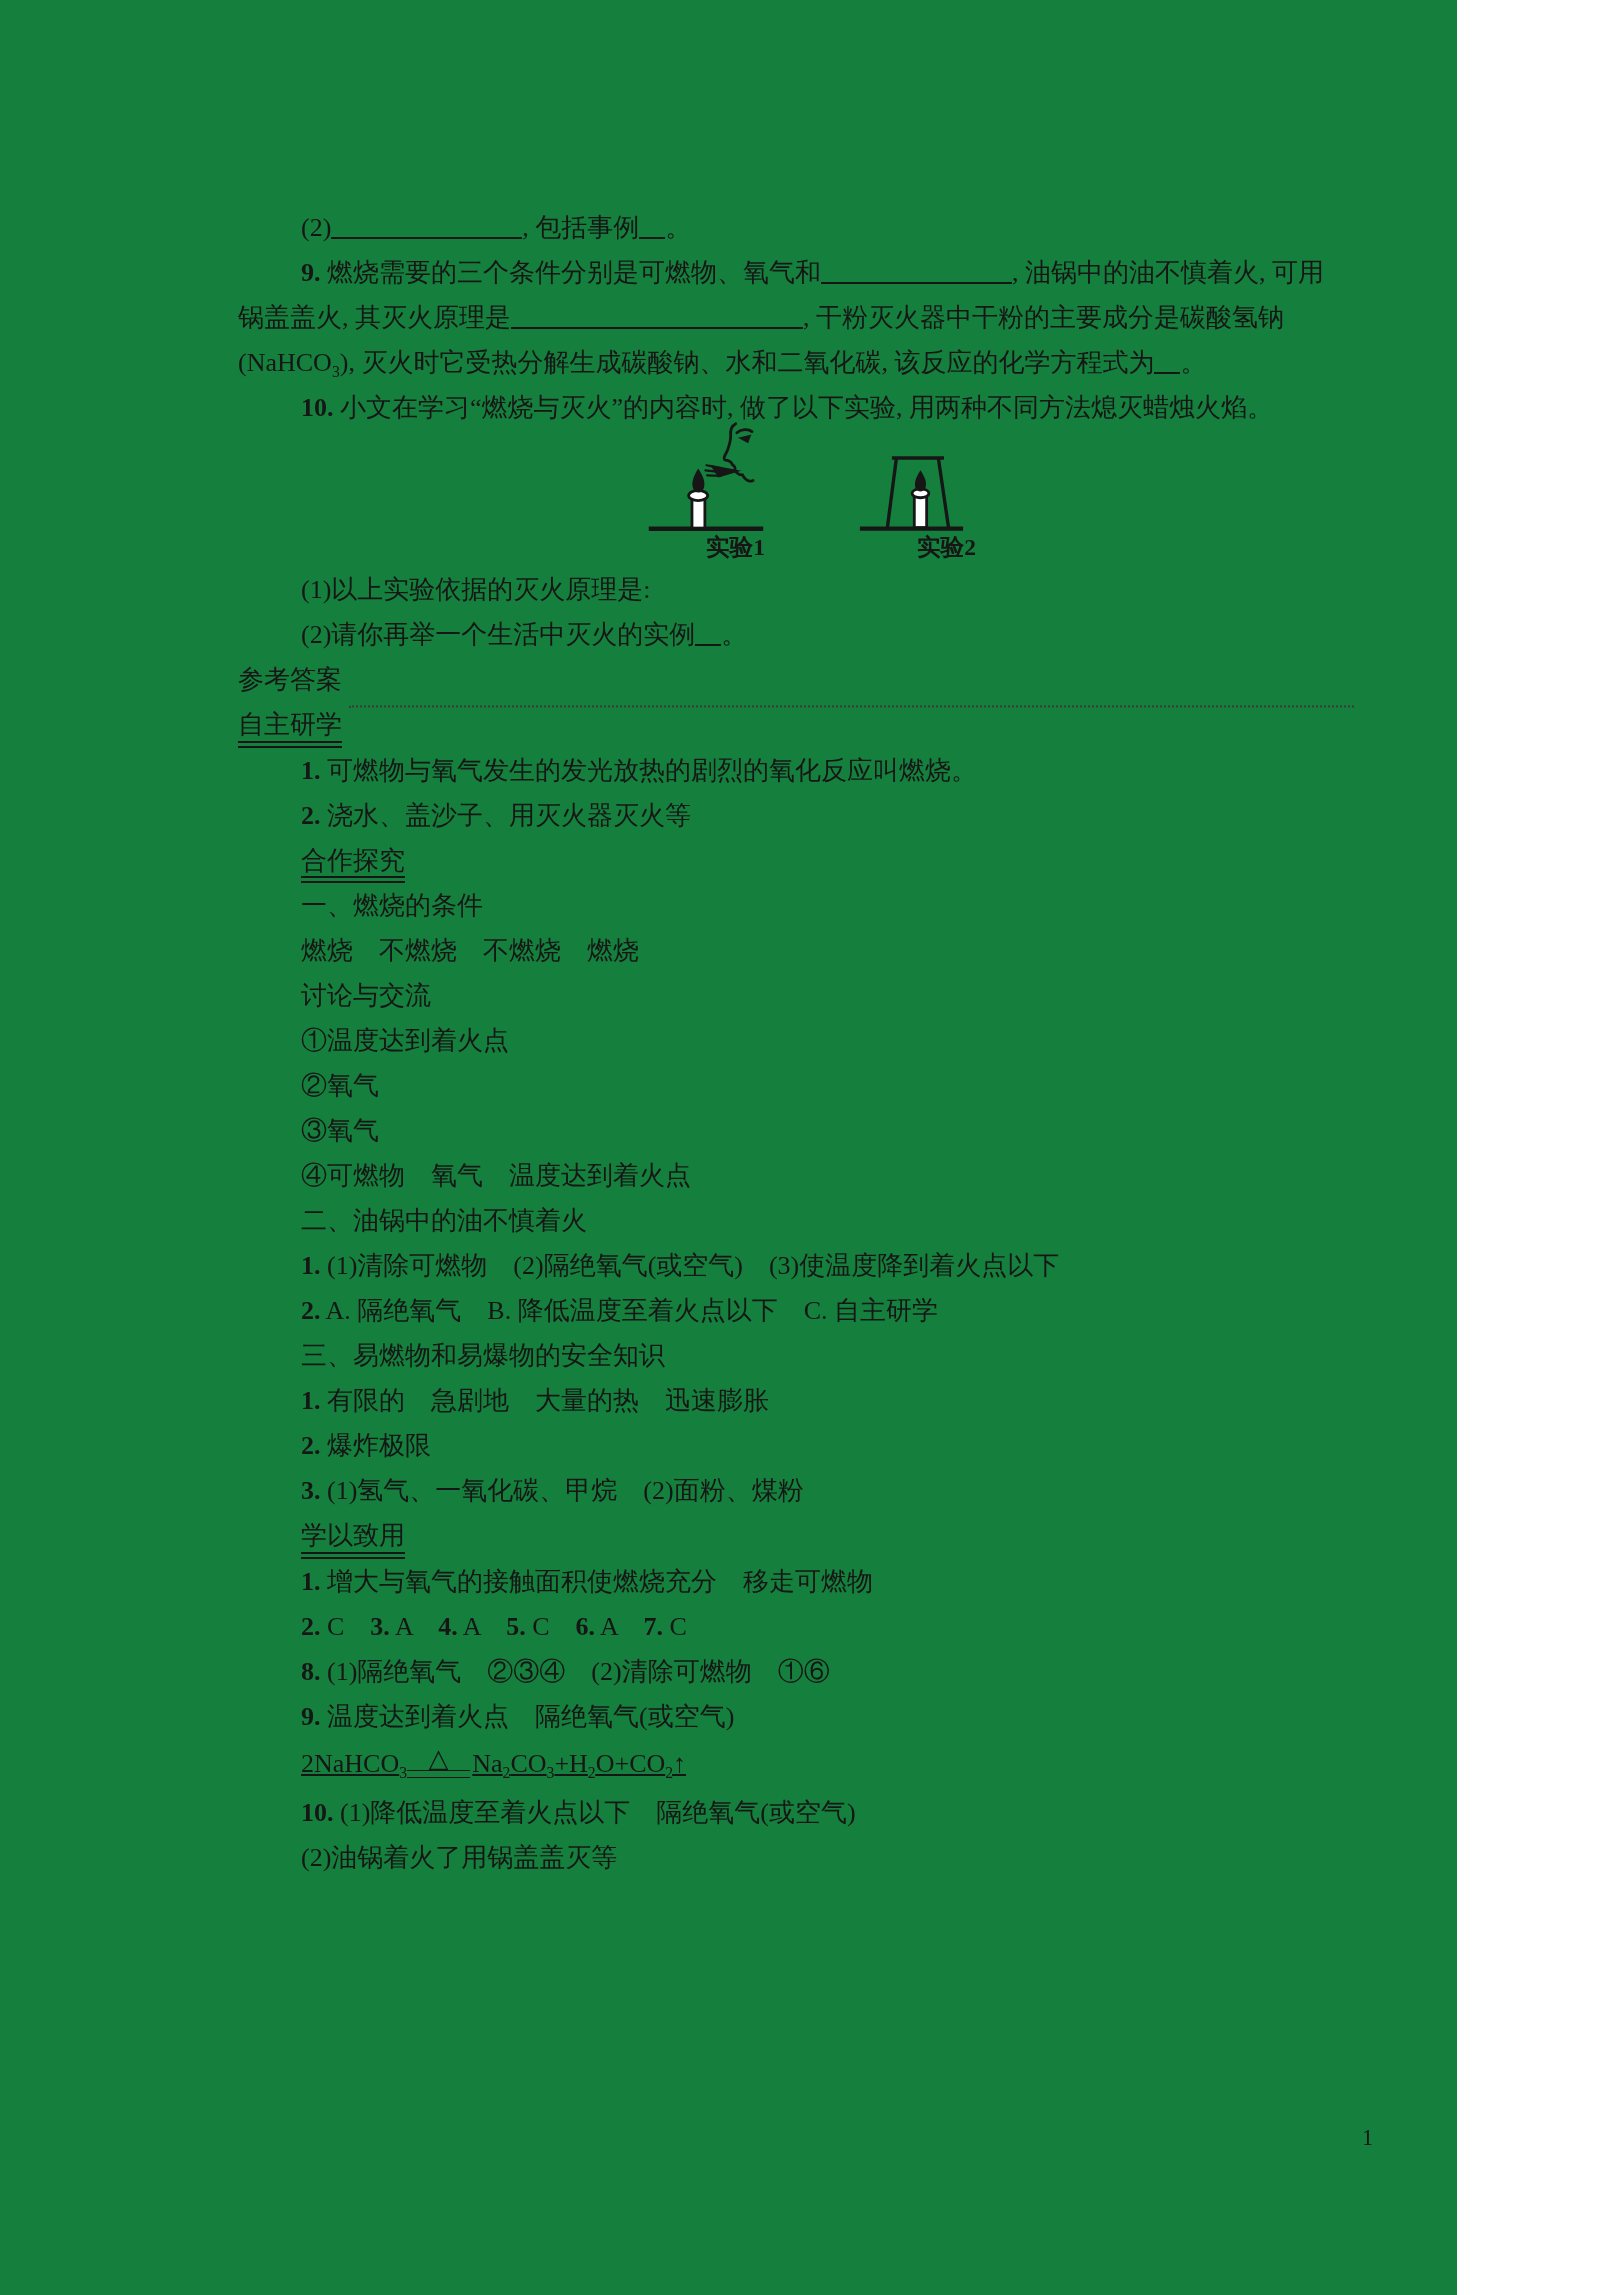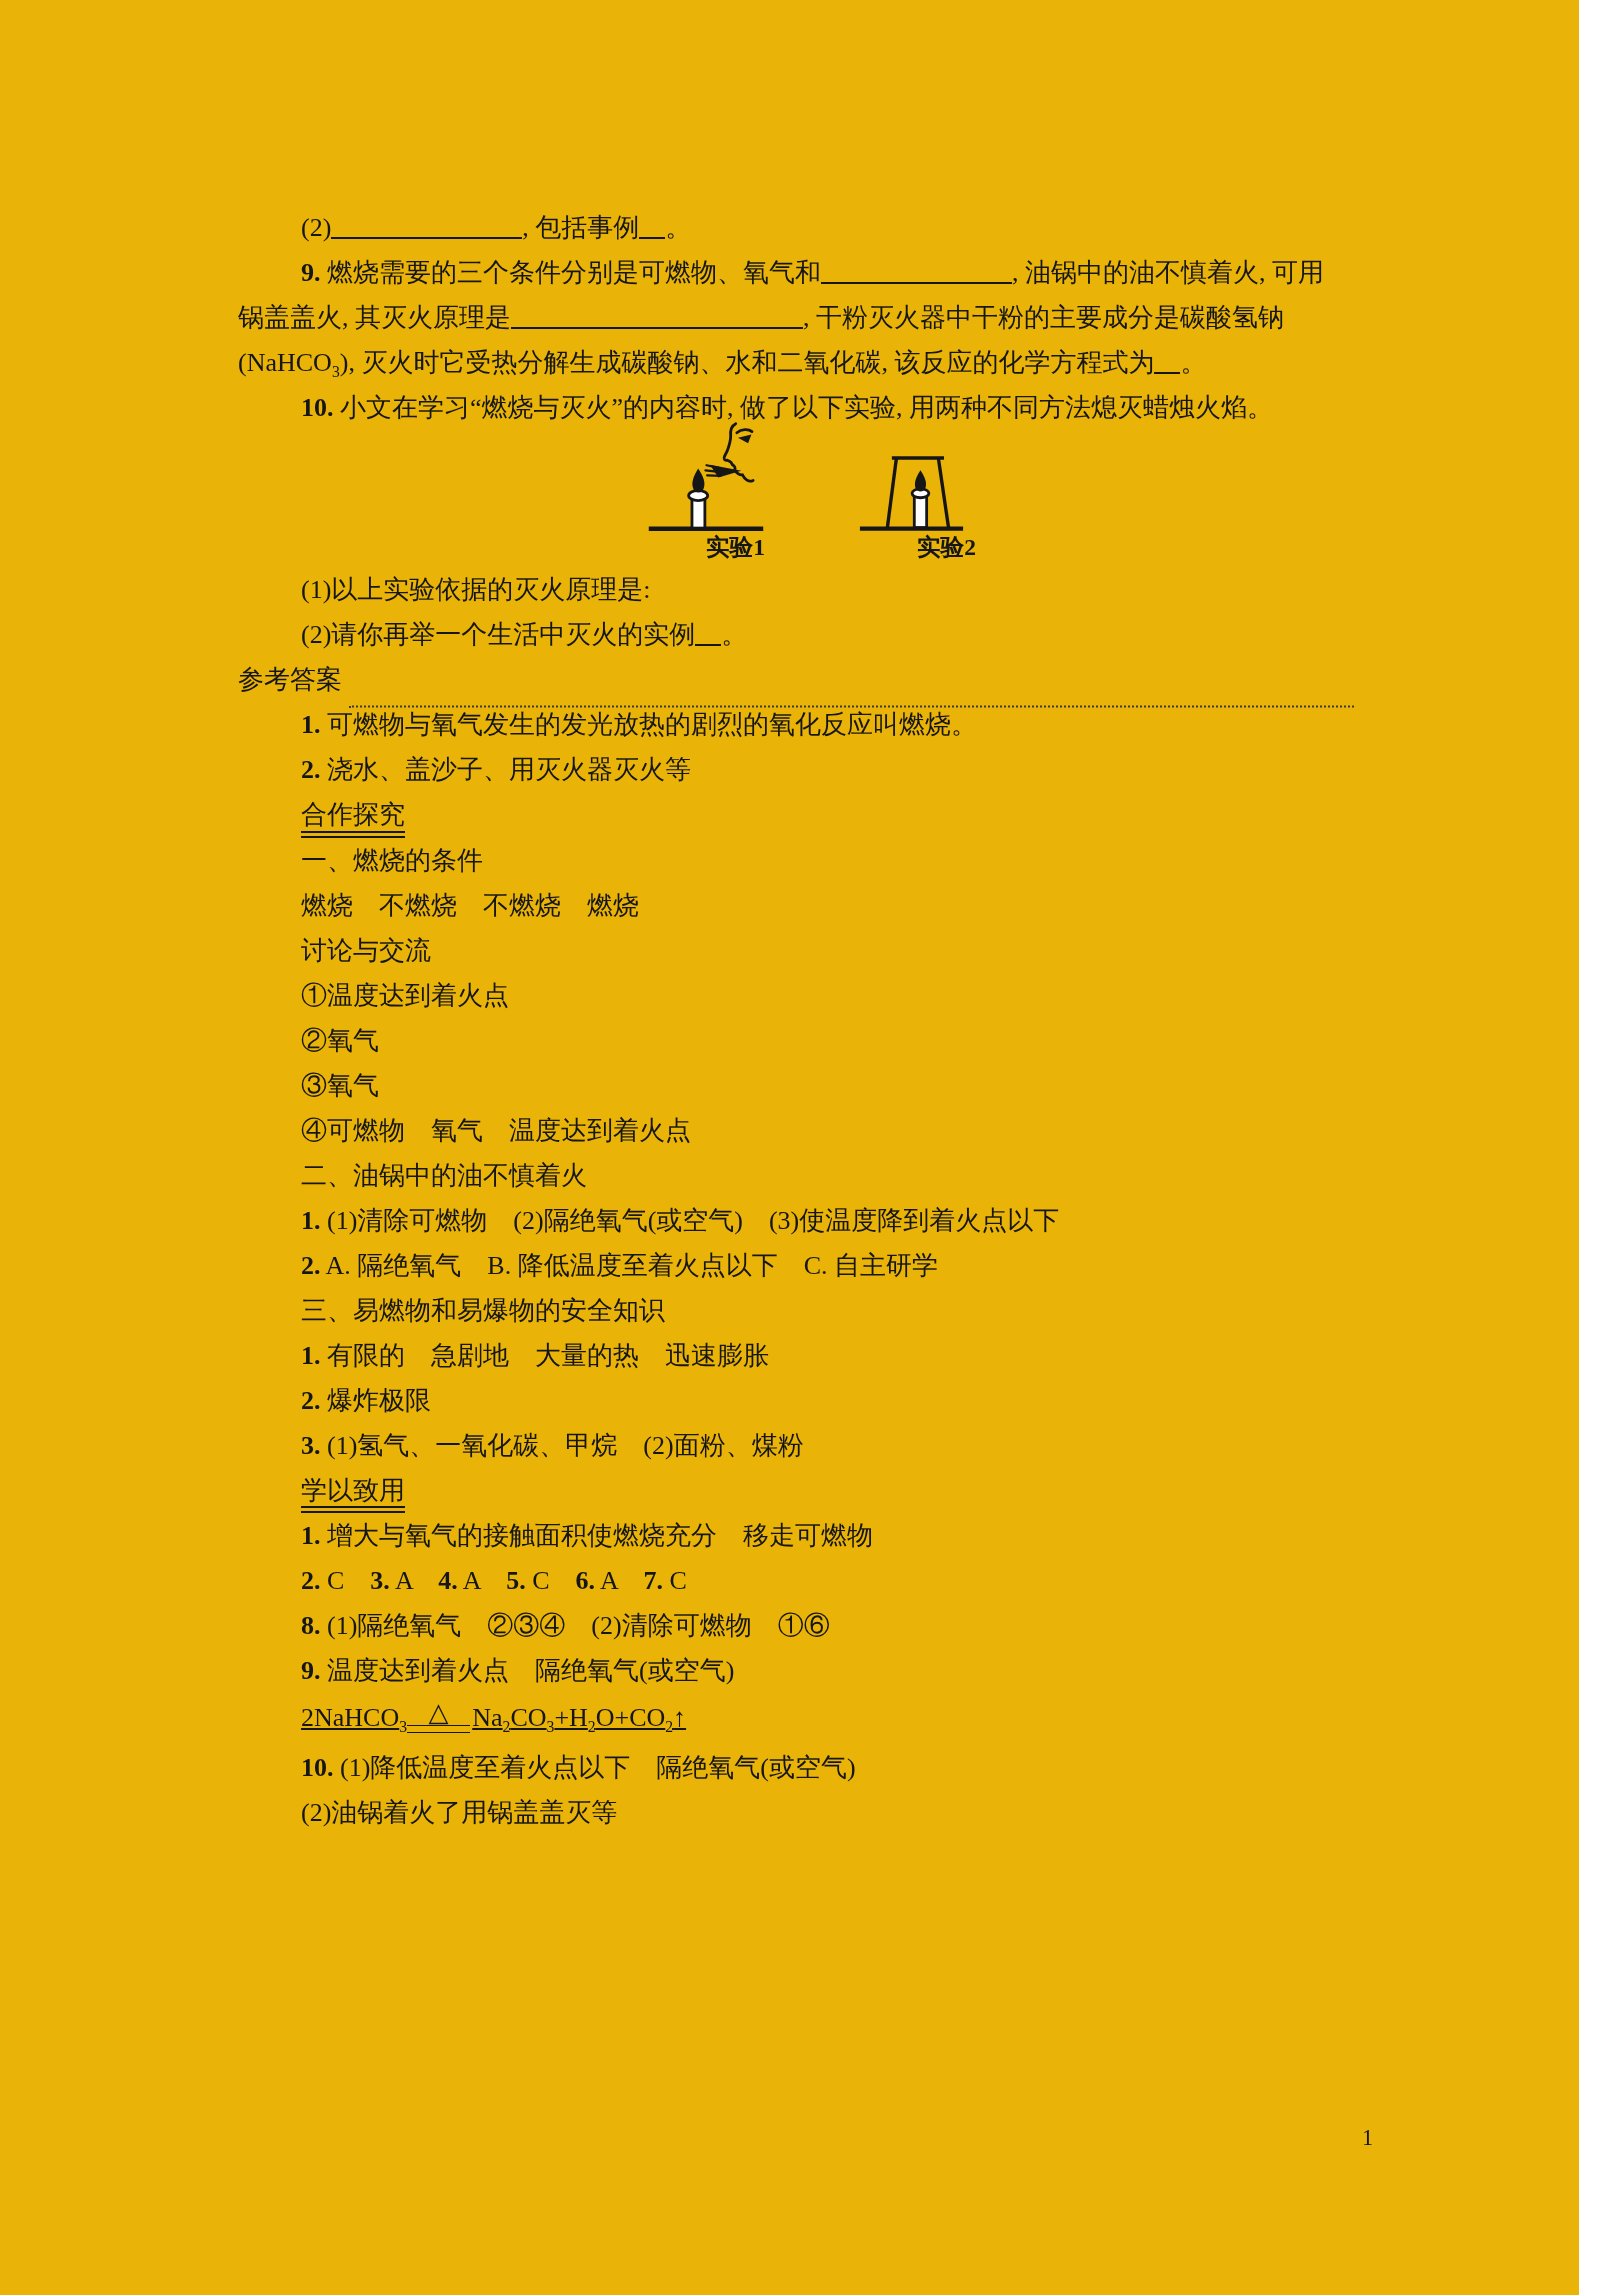--- a/index.html
+++ b/index.html
@@ -1,16 +1,16 @@
 <!DOCTYPE html>
 <html style="font-size:9px"><head>
 <meta charset="utf-8">
 <style>
   html,body{margin:0;padding:0;background:#ffffff;}
-  .sheet{position:relative;width:1579px;height:2295px;background:#eab308;overflow:hidden;
+  .sheet{position:relative;width:1457px;height:2295px;background:#15803d;overflow:hidden;
          font-family:"Liberation Serif","DejaVu Serif",serif;color:#161616;}
   .content{position:absolute;left:238px;top:205px;width:1144px;}
   .line{font-size:26px;line-height:45px;white-space:pre-wrap;}
   .indent{padding-left:63px;}
   .num{font-weight:bold;}
   .blank{display:inline-block;height:4.5px;border-bottom:2.2px solid #161616;vertical-align:-3.4px;}
   .b340{width:191px;}
   .b520{width:292px;}
   .b400{width:227px;}
   .b46{width:26px;}
@@ -80,20 +80,21 @@
       </div>
     </div>
 
     <div class="line indent"><span>(1)以上实验依据的灭火原理是:</span></div>
 
 
     <div class="line indent"><span>(2)请你再举一个生活中灭火的实例</span><span class="blank b46"></span><span>。</span></div>
 
     <div class="line ref-row"><span>参考答案</span><span class="leader"></span></div>
 
+    <div class="line"><span class="sec-h">自主研学</span></div>
 
     <div class="line indent"><span class="num">1.</span><span> 可燃物与氧气发生的发光放热的剧烈的氧化反应叫燃烧。</span></div>
     <div class="line indent"><span class="num">2.</span><span> 浇水、盖沙子、用灭火器灭火等</span></div>
 
     <div class="line indent"><span class="sec-h">合作探究</span></div>
 
     <div class="line indent"><span>一、燃烧的条件</span></div>
     <div class="line indent"><span>燃烧　不燃烧　不燃烧　燃烧</span></div>
     <div class="line indent"><span>讨论与交流</span></div>
     <div class="line indent"><span>①温度达到着火点</span></div>

